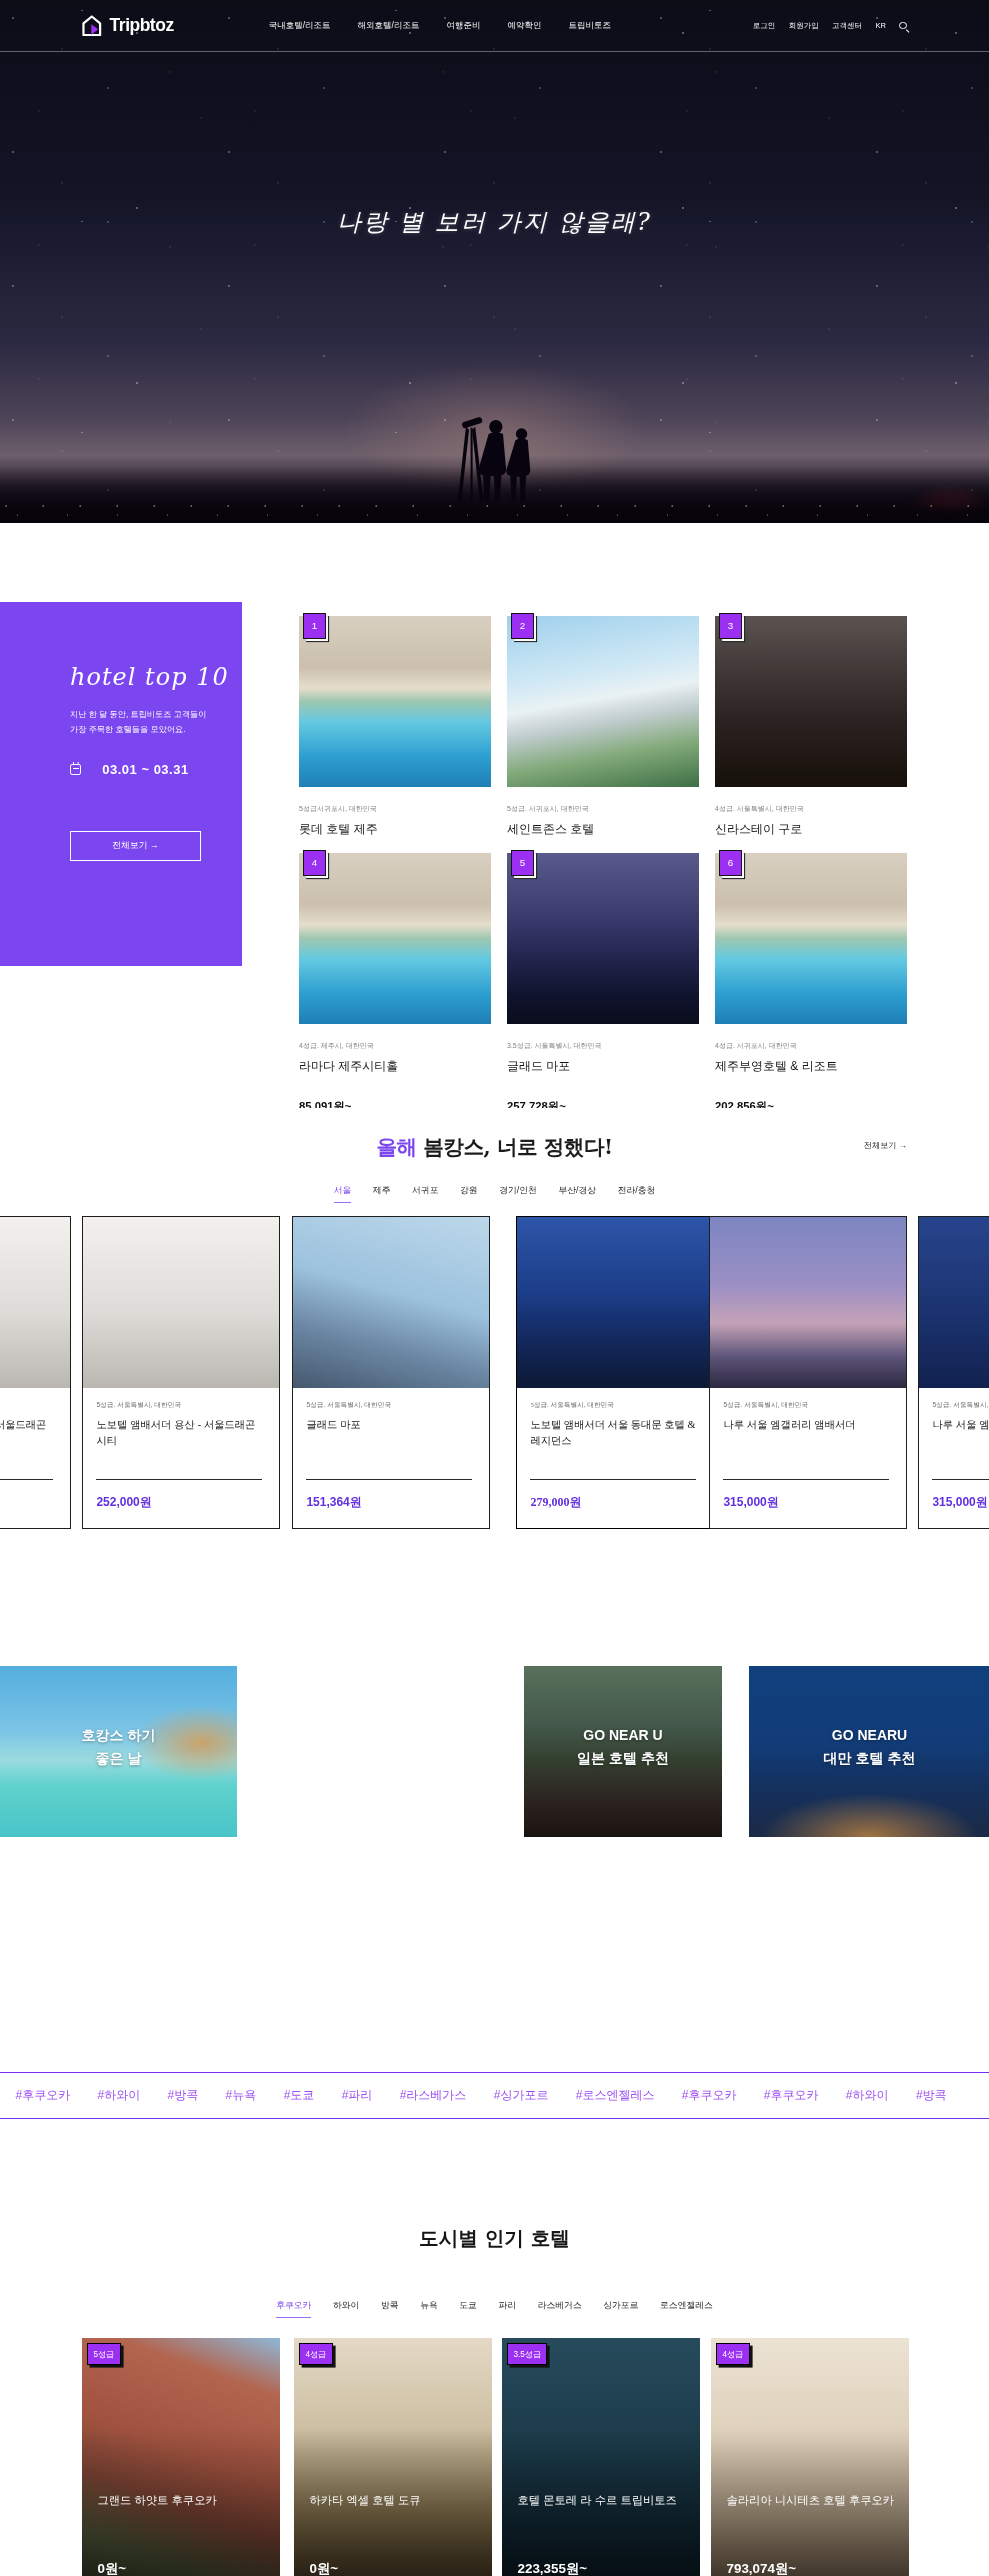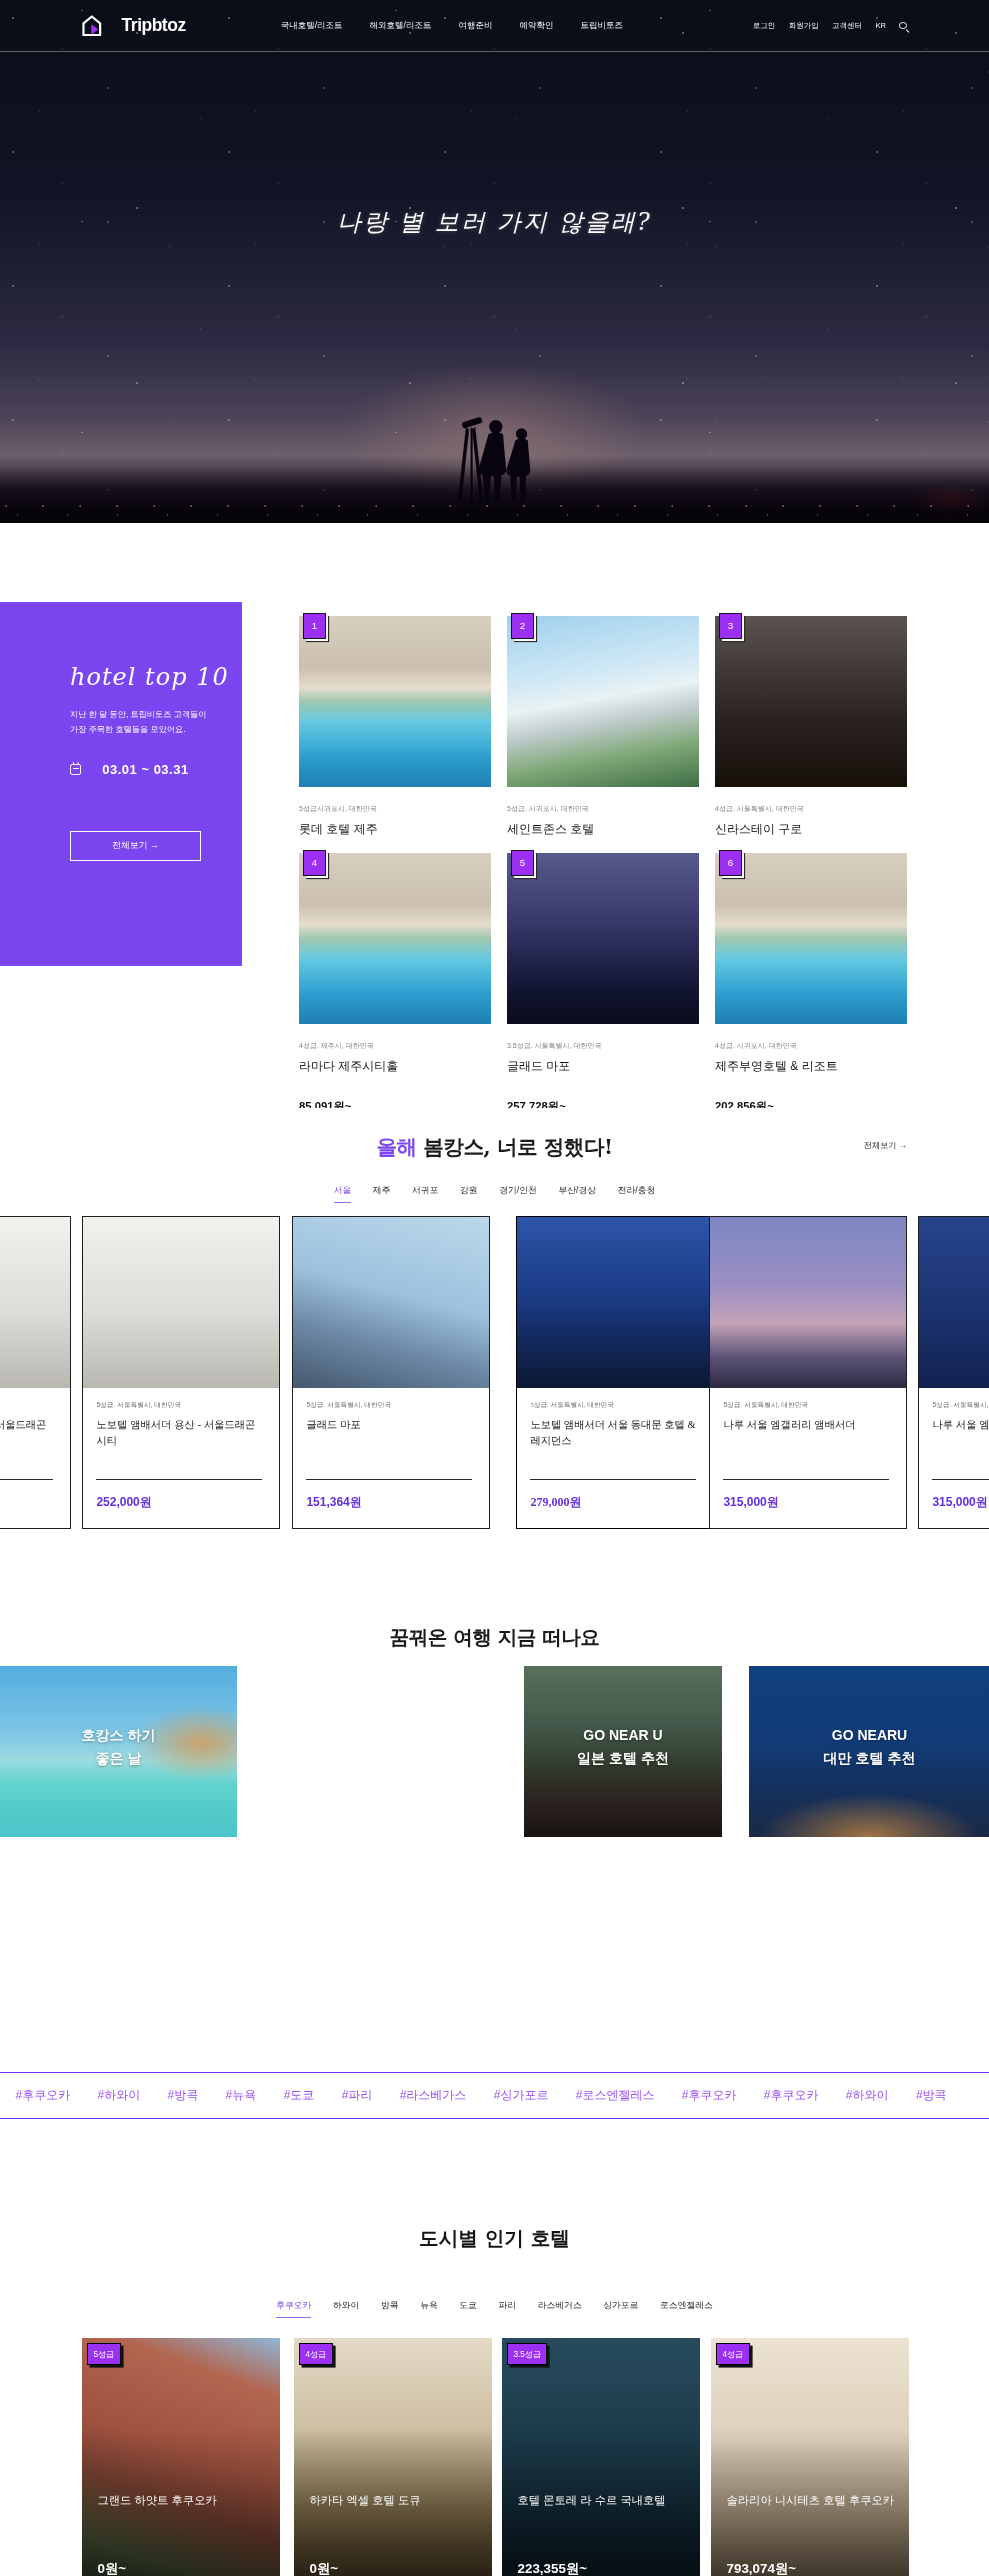--- a/index.html
+++ b/index.html
@@ -29,21 +29,21 @@
     background-image:
       radial-gradient(1px 1px at 6.2px 40px, rgba(255,196,120,.85), transparent 1.2px),
       radial-gradient(0.8px 0.8px at 17.5px 49px, rgba(255,160,90,.7), transparent 1px),
       radial-gradient(0.8px 0.8px at 28px 36px, rgba(255,220,160,.6), transparent 1px),
       linear-gradient(to top, rgba(6,3,10,.96) 18%, rgba(6,3,10,.5) 55%, transparent 100%);
     background-size:37px 57px,50px 57px,27px 57px,100% 100%;
   }
   .silhouette { position:absolute; left:435px; bottom:19.6px; }
   header.topbar { position:absolute; top:0; left:0; width:989px; height:52px;
     display:flex; align-items:center; border-bottom:0.5px solid rgba(255,255,255,.35); z-index:5; color:#fff; }
-  .logo { display:flex; align-items:center; gap:20px; margin-left:82px; }
+  .logo { display:flex; align-items:center; gap:8px; margin-left:82px; }
   .logo-text { font-size:17.5px; font-weight:bold; letter-spacing:-0.5px; }
   .nav { display:flex; gap:27px; margin-left:95px; font-size:8.5px; }
   .nav span { cursor:pointer; }
   .util { display:flex; gap:13.4px; margin-left:auto; margin-right:82px; font-size:7.5px; align-items:center; }
   .search-ic { width:7.7px; height:7.7px; border:1px solid #fff; border-radius:50%; position:relative; display:inline-block; }
   .search-ic::after { content:""; position:absolute; width:1px; height:3.6px; background:#fff; left:6.7px; top:6.2px; transform:rotate(-45deg); }
   .hero-headline { position:absolute; width:100%; top:206px; text-align:center; color:#fff;
     font-family:"DejaVu Serif",serif; font-style:italic; font-size:24px; letter-spacing:2.1px; text-shadow:0 0 4.1px rgba(255,255,255,.25); }
 
   
@@ -300,21 +300,20 @@
       <div class="img ph-night-blue"></div>
       <div class="sp-meta">5성급. 서울특별시, 대한민국</div>
       <div class="sp-name">나루 서울 엠갤러리 앰배서더</div>
       <div class="sp-div"></div>
       <div class="sp-price">315,000원</div>
     </div>
   </div>
 </div>
 
 <div class="sec s-dream">
-  <div class="dream-title">꿈꿔온 여행 지금 떠나요</div>
   <div class="dream-card dc-0">
     <div class="txt">
       <div>호캉스 하기</div>
       <div>좋은 날</div>
     </div>
   </div>
   <div class="dream-card dc-2">
     <div class="txt">
       <div>GO NEAR U</div>
       <div>일본 호텔 추천</div>
@@ -367,21 +366,21 @@
   </div>
   <div class="city-card cc-1">
     <div class="shade"></div>
     <span class="grade-badge">4성급</span>
     <div class="cc-name">하카타 엑셀 호텔 도큐</div>
     <div class="cc-price">0원~</div>
   </div>
   <div class="city-card cc-2">
     <div class="shade"></div>
     <span class="grade-badge">3.5성급</span>
-    <div class="cc-name">호텔 몬토레 라 수르 국내호텔</div>
+    <div class="cc-name">호텔 몬토레 라 수르 트립비토즈</div>
     <div class="cc-price">223,355원~</div>
   </div>
   <div class="city-card cc-3">
     <div class="shade"></div>
     <span class="grade-badge">4성급</span>
     <div class="cc-name">솔라리아 니시테츠 호텔 후쿠오카</div>
     <div class="cc-price">793,074원~</div>
   </div>
 
 </div>

